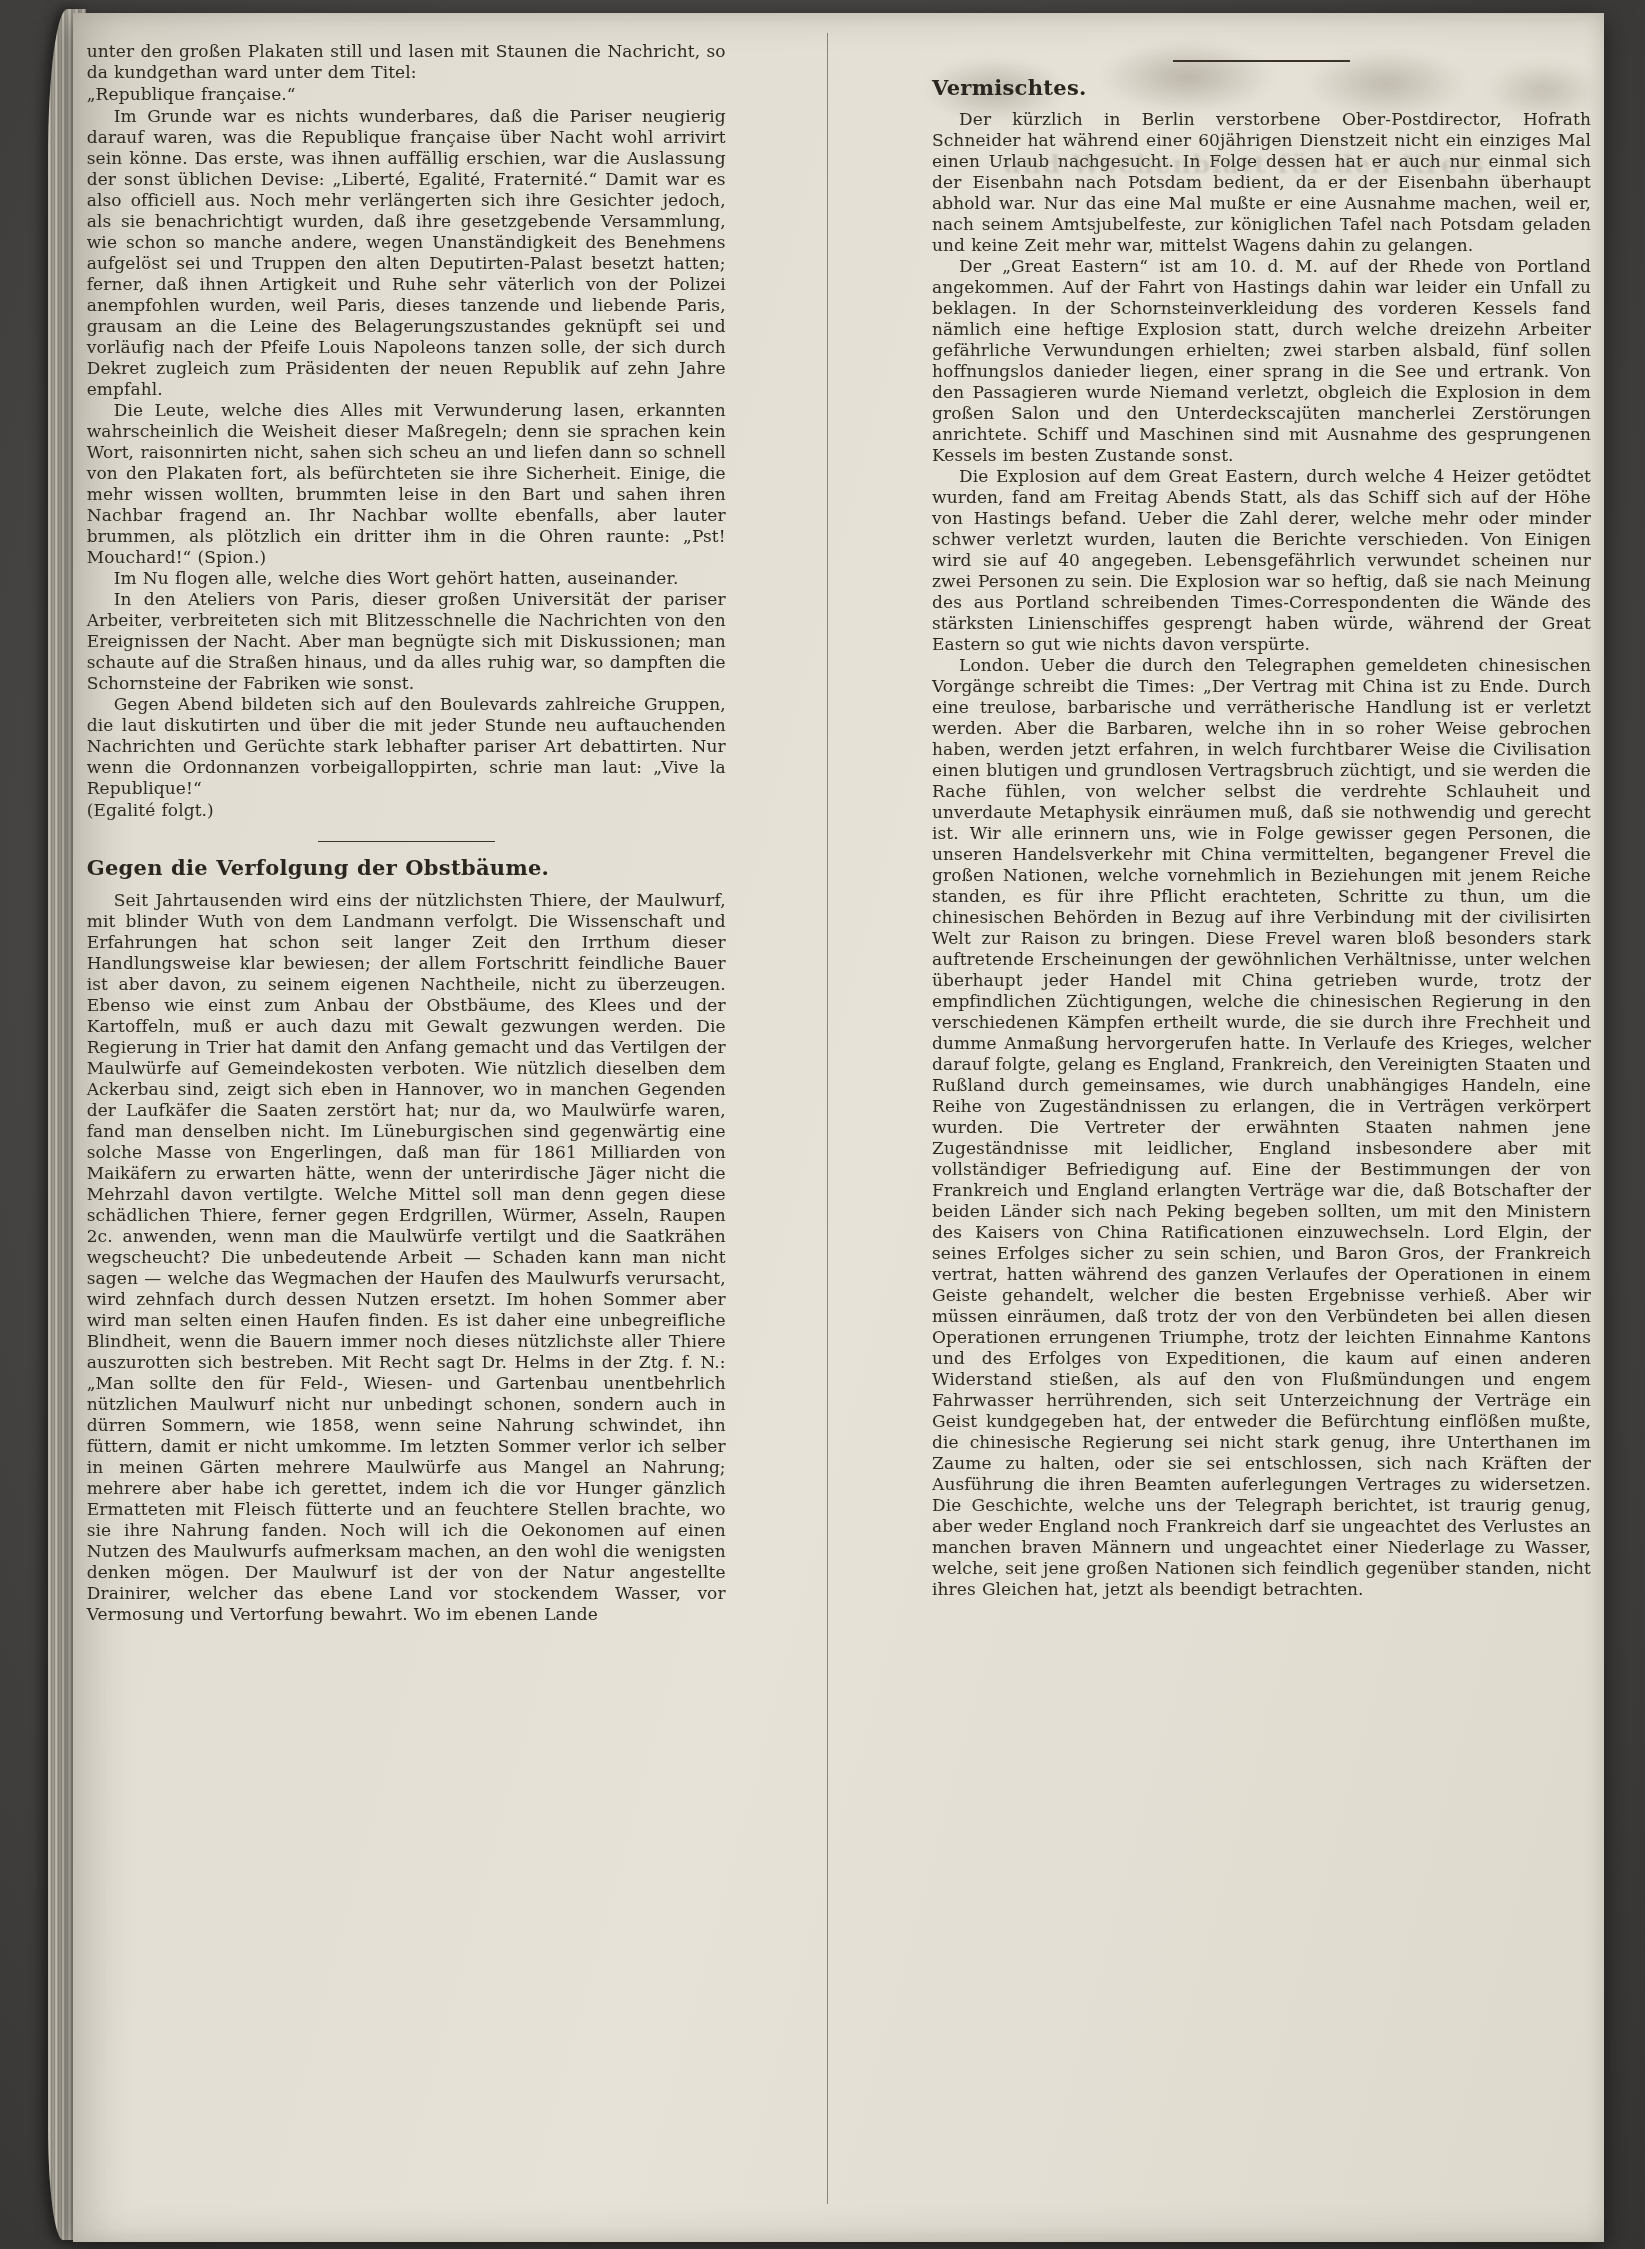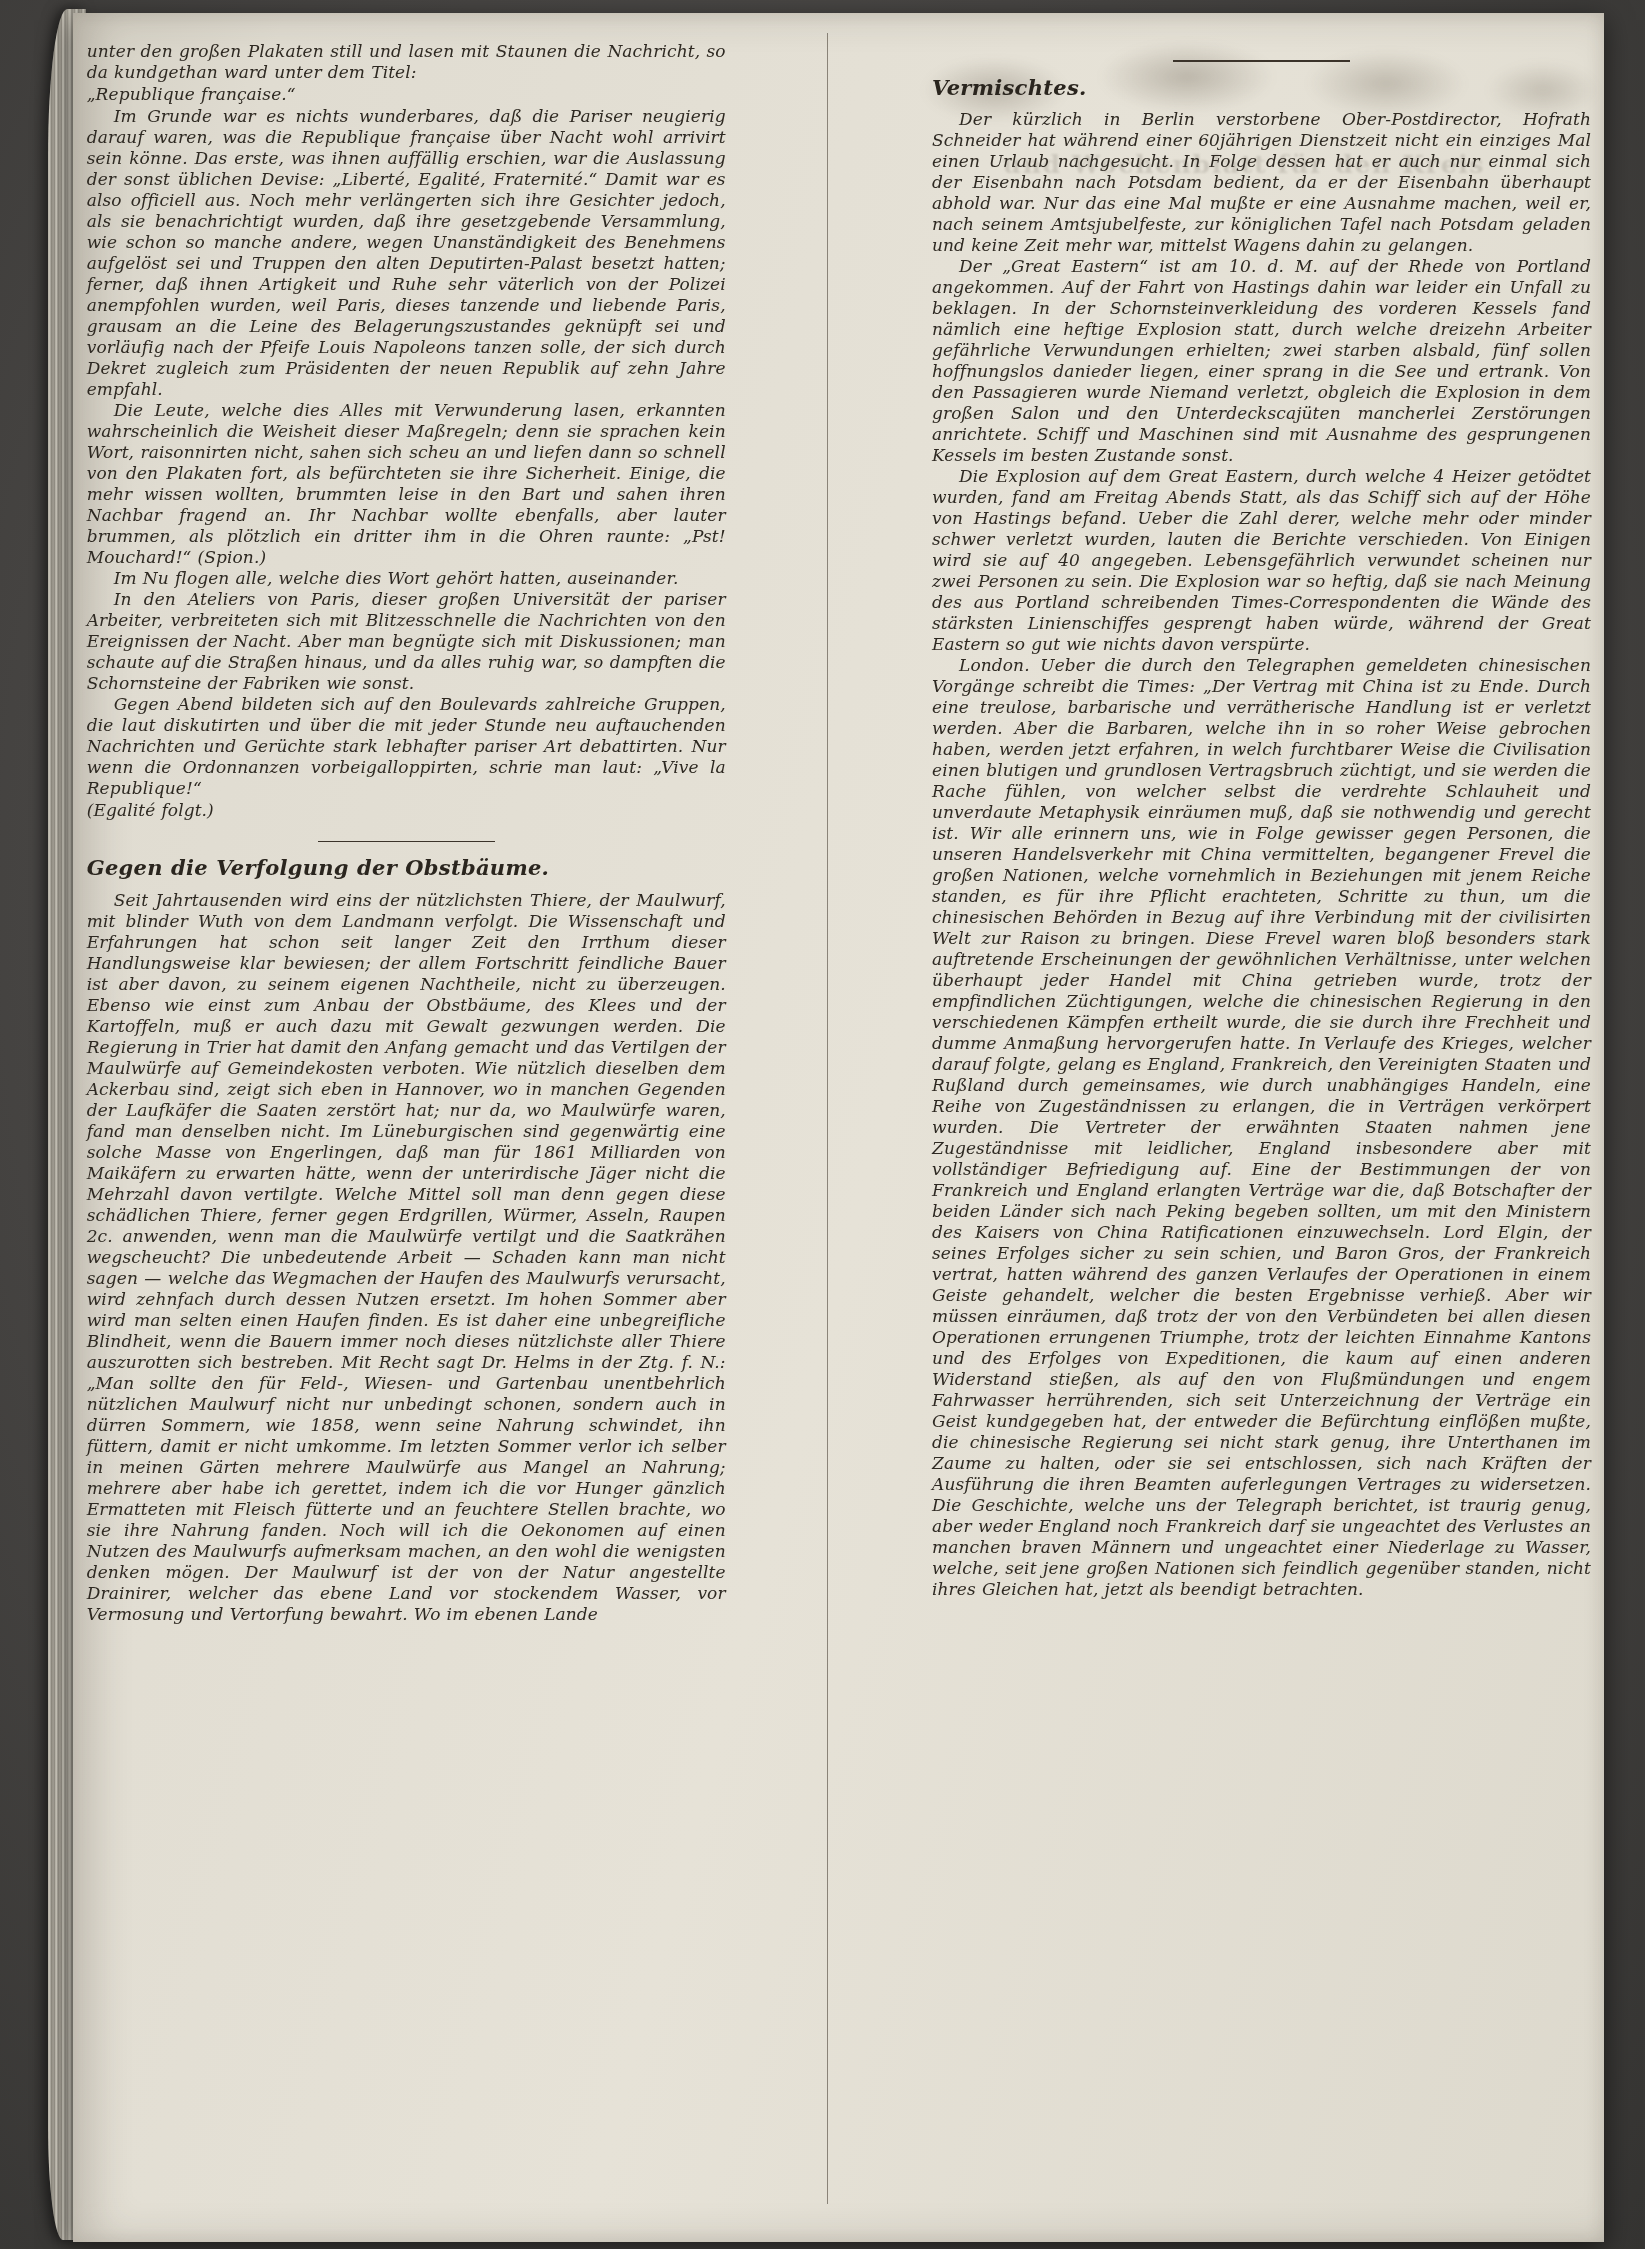--- a/index.html
+++ b/index.html
@@ -49,21 +49,20 @@
     position: absolute; left: 754px; top: 20.5px; width: 1.1px; height: 2171px;
     background: rgba(64,55,44,.55);
   }
   .col {
     position: absolute; top: 28.5px;
     font-size: 17px; line-height: 21px;
     color: #2e2922;
     text-align: justify;
     letter-spacing: 0.1px;
     word-spacing: 0.6px;
-    font-style: italic;
   }
   #col-left  { left: 13.7px;   width: 639px; }
   #col-right { left: 859px; width: 659px; }
   .col p.p { text-indent: 0; }
   .col p.p.indent { text-indent: 27px; }
   .col p.center { text-align: left; text-indent: 0; margin: 1.1px 0; }
   .col h2.heading {
     font-size: 21px; font-weight: bold; 
     margin: 15px 0 11.4px; letter-spacing: 0.3px; color: #2a251e;
   }

